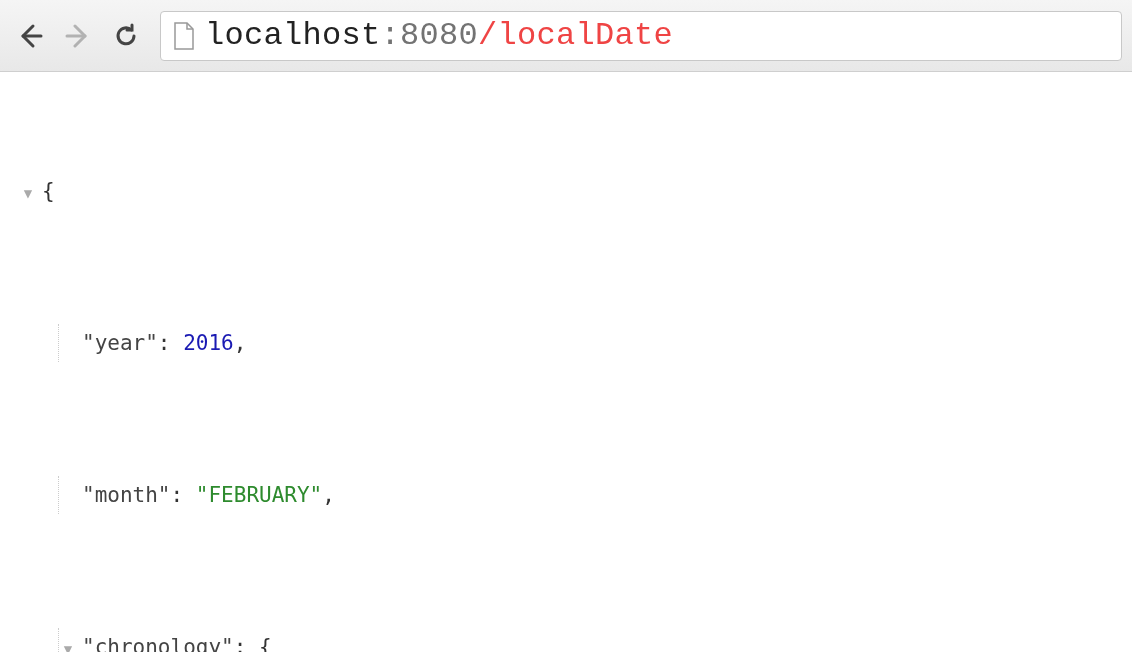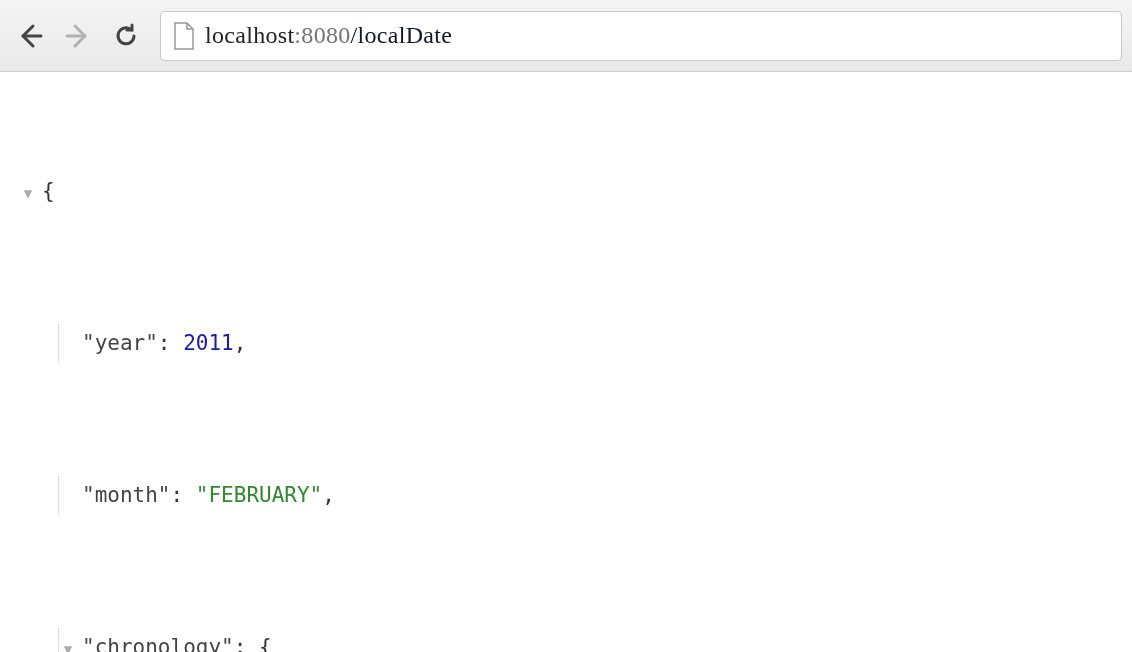--- a/index.html
+++ b/index.html
@@ -43,31 +43,31 @@
       gap: 10px;
       margin-left: 6px;
     }
     .page-icon {
       width: 22px;
       height: 28px;
       position: relative;
     }
     .page-icon svg { display: block; }
     .url {
-      font-size: 24px;
+      font-size: 32px;
       letter-spacing: 0.3px;
       color: #222;
-      font-family: Liberation Serif, serif;
+      font-family: Liberation Mono, monospace;
       display: flex;
       align-items: baseline;
       text-align: center;
     }
     .url .host { color: #222; }
     .url .port { color: #737373; }
-    .url .path { color: #0f172a; }
+    .url .path { color: #ef4444; }
     
     .content {
       padding: 24px 10px 0 18px;
       font-family: "Menlo", "Consolas", monospace;
       font-size: 21px;
       line-height: 38px;
       color: #333;
       white-space: pre;
     }
     .toggle {
@@ -136,21 +136,21 @@
     </span>
   </div>
 </div>
 
 <div class="content">
   <div class="brace-line level0">
     <span class="toggle">▼</span>
     <span class="code-text punc">{</span>
   </div>
   
-  <div class="level1 code-text"><span class="json-key">"year"</span><span class="punc">: </span><span class="json-num">2011</span><span class="punc">,</span></div>
+  <div class="level1 code-text"><span class="json-key">"year"</span><span class="punc">: </span><span class="json-num">2016</span><span class="punc">,</span></div>
   
   <div class="level1 code-text"><span class="json-key">"month"</span><span class="punc">: </span><span class="json-str">"FEBRUARY"</span><span class="punc">,</span></div>
 
   <div class="level1 code-text brace-line" style="padding-left:40px;">
     <span class="toggle">▼</span>
     <span><span class="json-key">"chronology"</span><span class="punc">: </span><span class="punc">{</span></span>
   </div>
   
   
   

